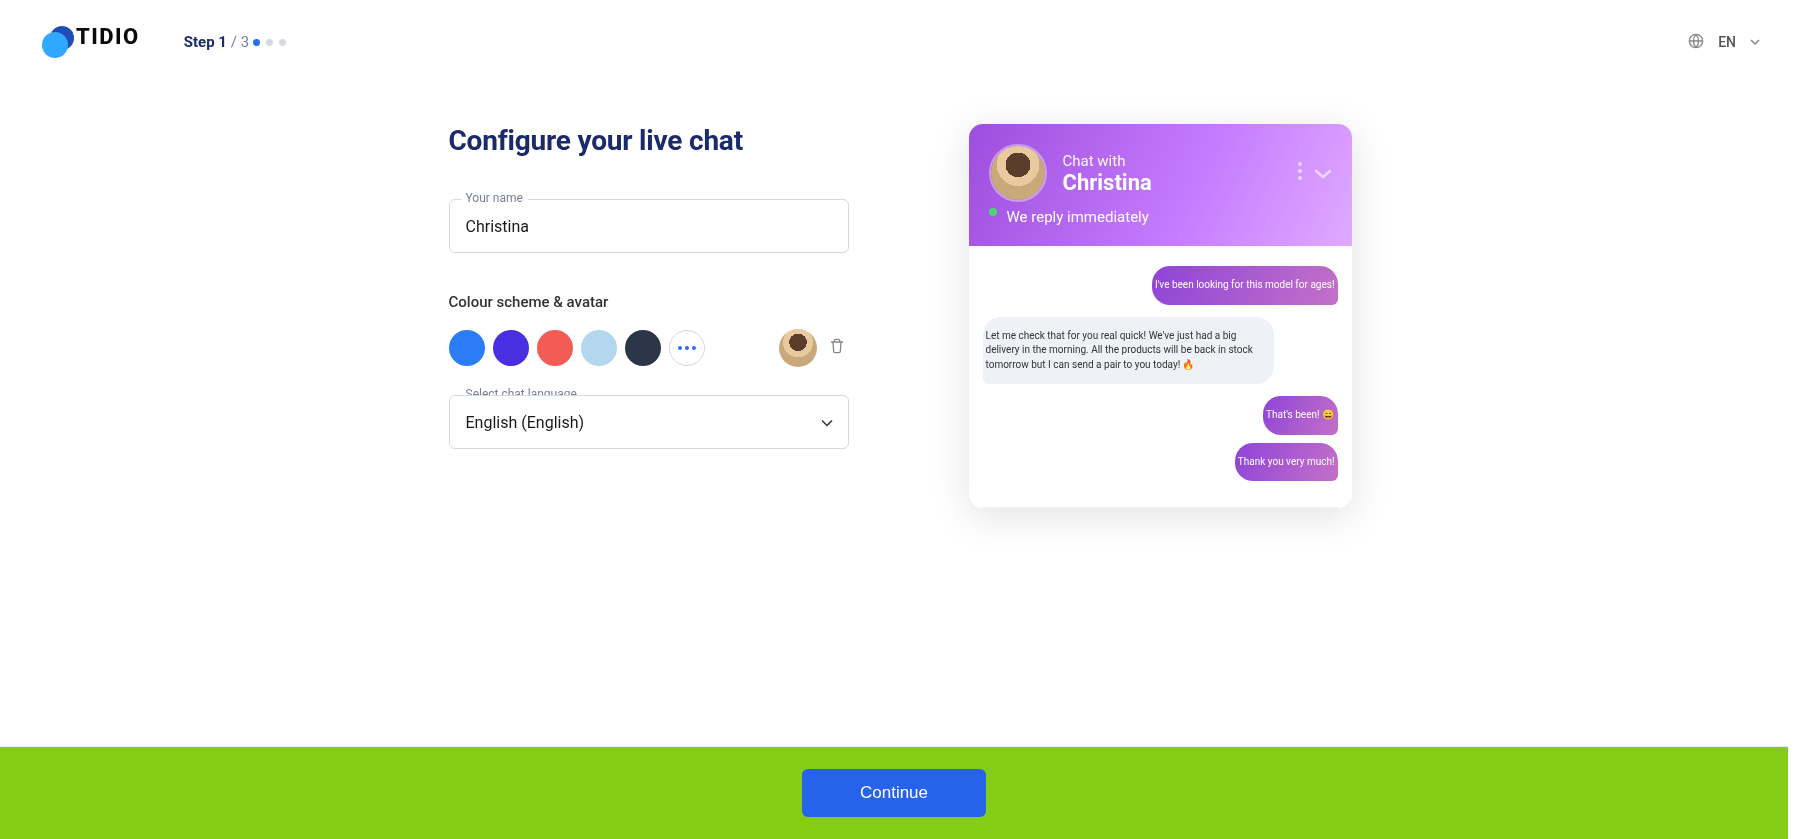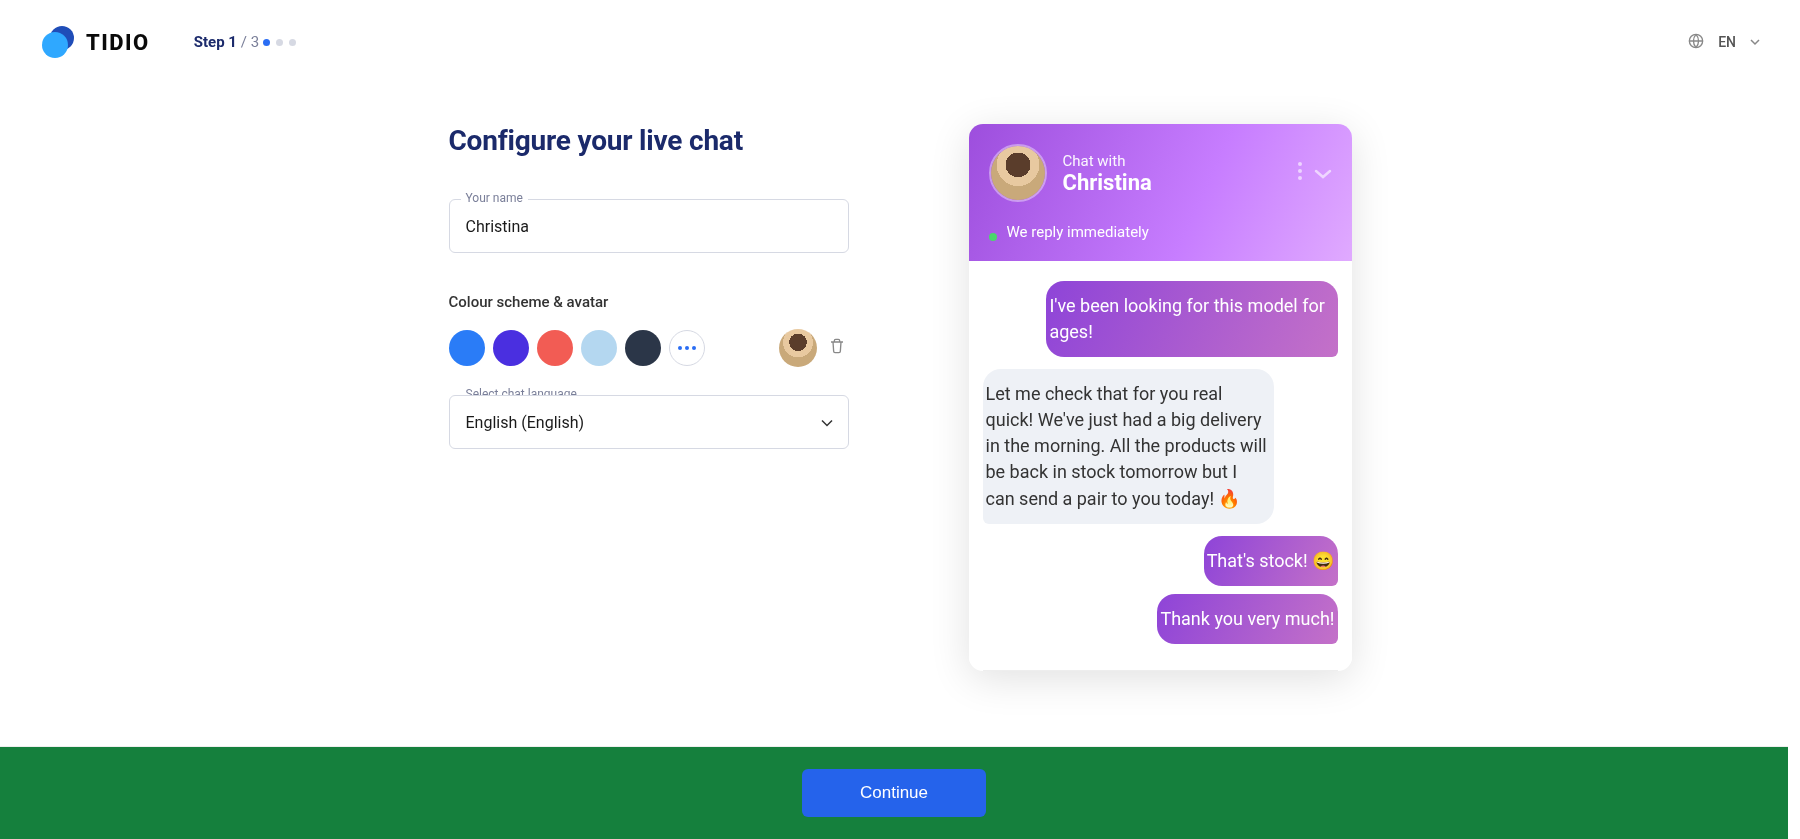--- a/index.html
+++ b/index.html
@@ -5,21 +5,21 @@
 * { box-sizing: border-box; margin: 0; padding: 0; }
 body { font-family: -apple-system, BlinkMacSystemFont, "Segoe UI", Roboto, Helvetica, Arial, sans-serif; background: #fff; color: #0a2540; }
 
 .header {
   display: flex;
   align-items: center;
   justify-content: space-between;
   padding: 24px 40px;
 }
 .header-left { display: flex; align-items: center; gap: 44px; }
-.logo { display: flex; align-items: center; gap: 10px; }
+.logo { display: flex; align-items: flex-start; gap: 0; }
 .logo-icon { width: 36px; height: 36px; position: relative; }
 .logo-text { font-weight: 800; font-size: 22px; letter-spacing: 1.5px; color: #0a0a0a; }
 .step-wrap { display: flex; align-items: center; gap: 4px; }
 .step-text { font-size: 15px; color: #7a7f99; }
 .step-text strong { color: #1b2a6b; font-weight: 700; }
 .dots { display: flex; gap: 6px; }
 .dot { width: 7px; height: 7px; border-radius: 50%; background: #d6d9e3; }
 .dot.active { background: #2a6df4; }
 .lang { display: flex; align-items: center; gap: 14px; color: #555; cursor: pointer; font-size: 14px; font-weight: 500; }
 .globe-icon, .caret-icon { color: #888; }
@@ -73,39 +73,39 @@
 .chat-avatar {
   width: 58px; height: 58px; border-radius: 50%; overflow: hidden; flex-shrink: 0;
   border: 2px solid rgba(255,255,255,0.4);
 }
 .chat-title { color: #fff; flex: 1; }
 .chat-title .pre { font-size: 15px; font-weight: 400; opacity: 0.95; }
 .chat-title .name { font-size: 22px; font-weight: 700; }
 .chat-actions { display: flex; gap: 12px; align-items: center; }
 .chat-action { color: rgba(255,255,255,0.6); cursor: pointer; }
 .chat-reply {
-  display: flex; align-items: flex-end; gap: 10px; margin-top: 21px;
+  display: flex; align-items: flex-start; gap: 10px; margin-top: 6px;
   color: #fff; font-size: 15px;
 }
 .green-dot { width: 8px; height: 8px; border-radius: 50%; background: #4ad66d; }
 .chat-body { background: #fff; padding: 20px 14px; display: flex; flex-direction: column; gap: 12px; }
-.bubble { border-radius: 18px; padding: 12px 3px; font-size: 18px; line-height: 1.45; max-width: 82%; }
+.bubble { border-radius: 18px; padding: 12px 3px; font-size: 10px; line-height: 1.45; max-width: 82%; }
 .bubble.them {
   background: linear-gradient(115deg, #8e44d8 0%, #c471c8 100%);
   color: #fff; align-self: flex-end; border-bottom-right-radius: 6px;
 }
 .bubble.me {
   background: #eef1f6; color: #333; align-self: flex-start; border-bottom-left-radius: 6px;
 }
 .bubble.them.tight { margin-top: -4px; }
 .chat-footer { height: 1px; background: #eee; margin: 6px 14px 0; }
 
 .bottombar {
   position: fixed; bottom: 0; left: 0; right: 12px;
-  background: #15803d; border-top: 1px solid #eee;
+  background: #84cc16; border-top: 1px solid #eee;
   display: flex; justify-content: center; padding: 22px;
 }
 .continue-btn {
   background: #2563eb; color: #fff; font-size: 17px; font-weight: 500;
   border: none; border-radius: 6px; padding: 14px 58px; cursor: pointer;
 }
 
 
 .avatar-ph {
   width: 100%; height: 100%; display: block;
@@ -222,21 +222,21 @@
         </div>
       </div>
       <div class="chat-reply">
         <span class="green-dot"></span>
         <span>We reply immediately</span>
       </div>
     </div>
     <div class="chat-body" id="chat-body">
         <div class="bubble them">I've been looking for this model for ages!</div>
         <div class="bubble me">Let me check that for you real quick! We've just had a big delivery in the morning. All the products will be back in stock tomorrow but I can send a pair to you today! 🔥</div>
-        <div class="bubble them">That's stock! 😄</div>
+        <div class="bubble them">That's been! 😄</div>
         <div class="bubble them tight">Thank you very much!</div>
       </div>
     <div class="chat-footer"></div>
   </div>
 </div>
 
 <div class="bottombar">
   <button class="continue-btn">Continue</button>
 </div>
 

